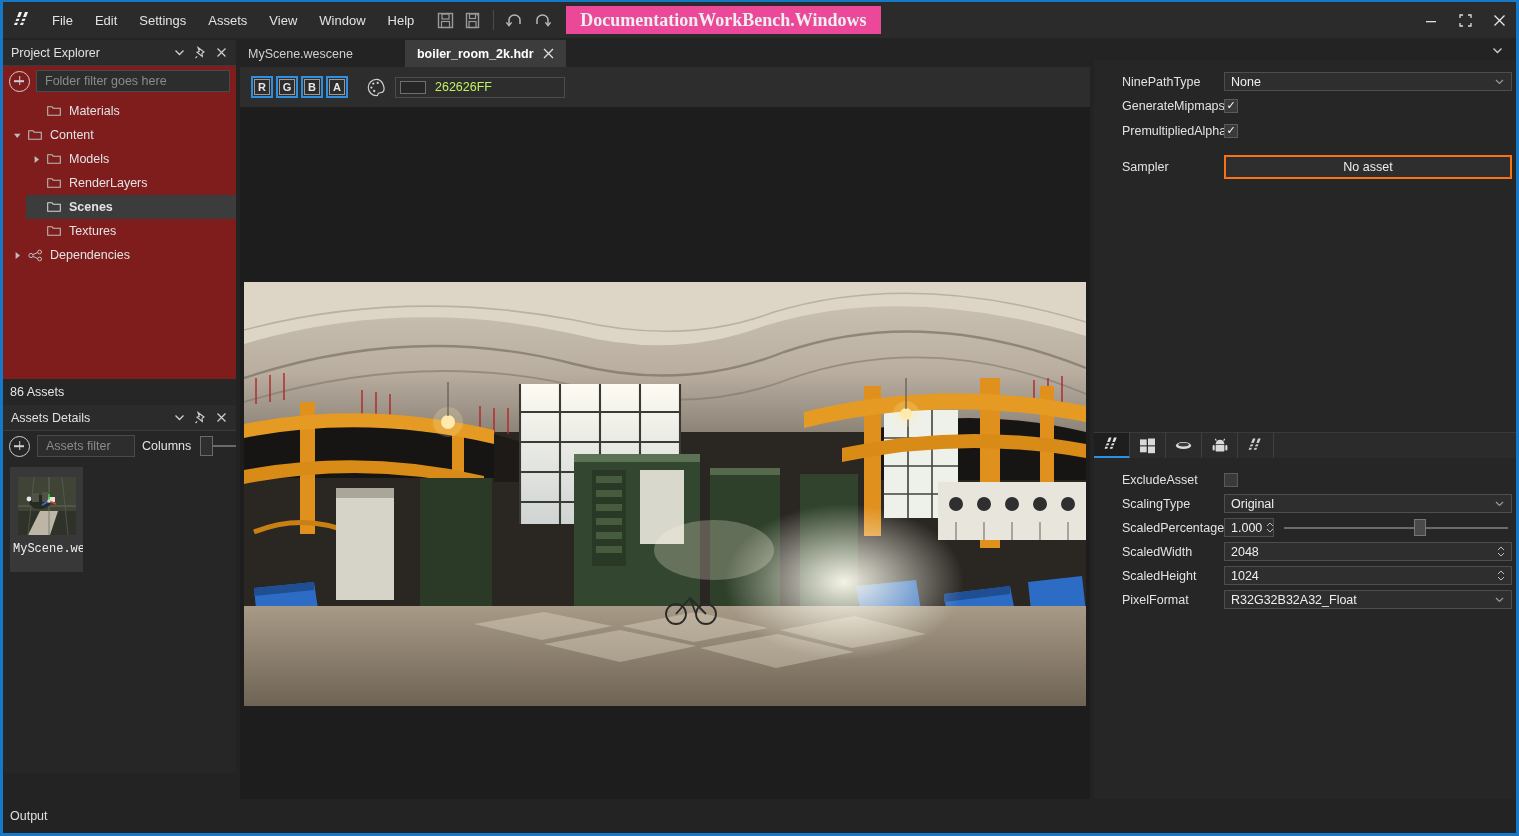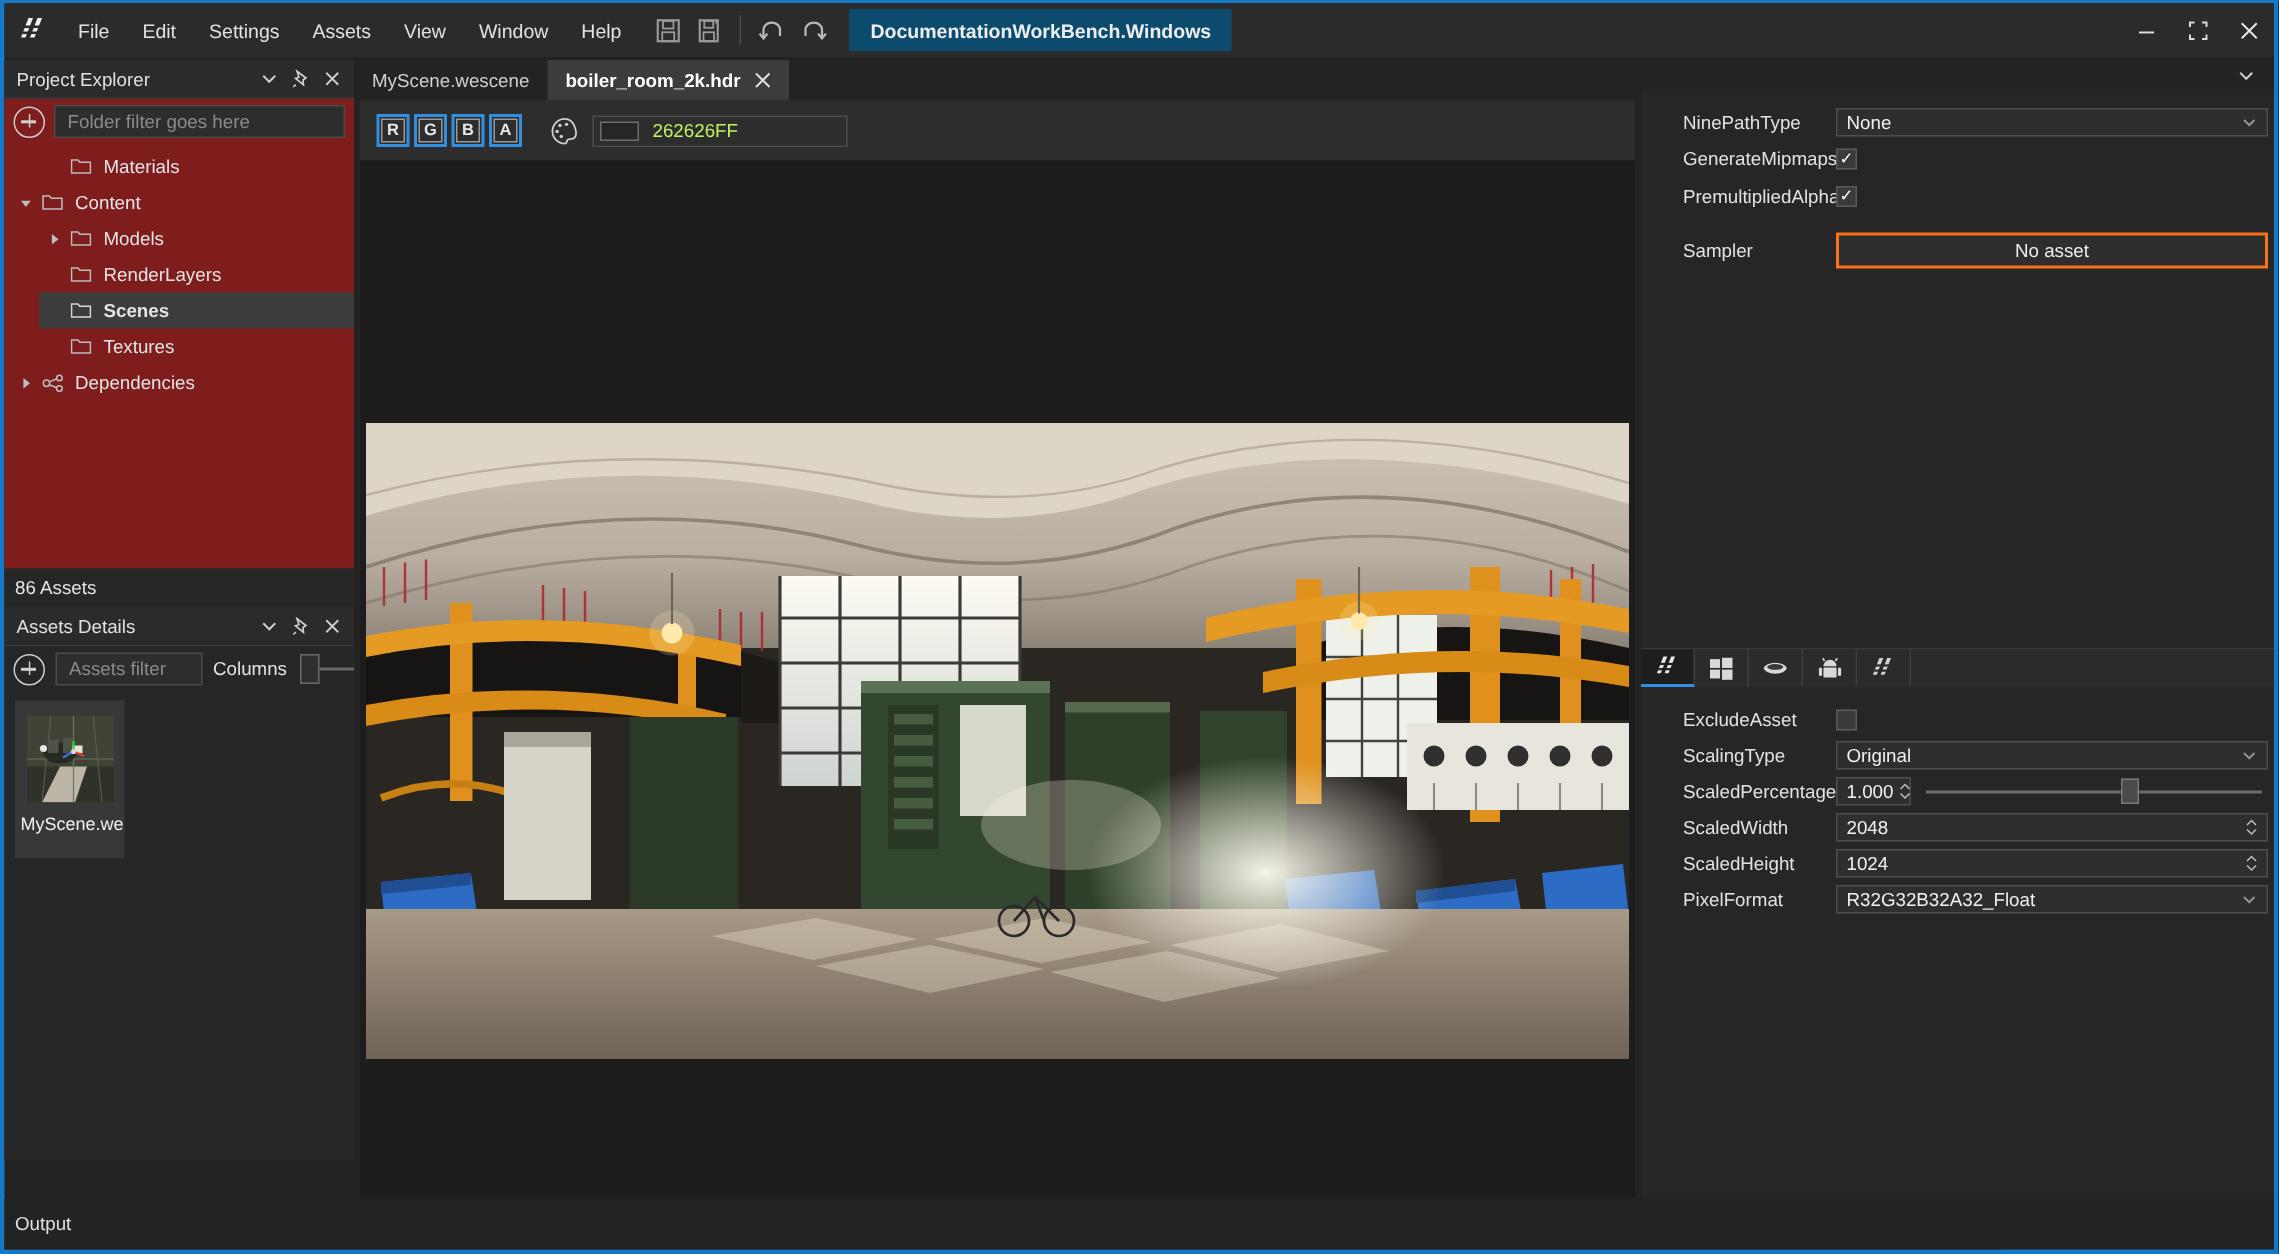--- a/index.html
+++ b/index.html
@@ -25,22 +25,22 @@
     background:#2b2b2b; display:flex; align-items:center;
   }
   .applogo { width:38px; height:36px; display:flex; align-items:center; justify-content:center; }
   .menuitem {
     height:36px; padding:0 11px; display:flex; align-items:center;
     color:#e2e2e2; font-size:13px; cursor:default;
   }
   .tbsep { width:1px; height:20px; background:#4a4a4a; margin:0 6px; }
   .tbicon { width:28px; height:28px; display:flex; align-items:center; justify-content:center; }
   .projbadge {
-    margin-left:10px; height:28px; background:#0c4a6e; color:#eee;
-    font-size:13px; display:flex; align-items:center; padding:0 14px; font-weight:600;
+    margin-left:10px; height:28px; background:#ec4899; color:#eee;
+    font-size:18px; display:flex; align-items:center; padding:0 14px; font-weight:600;font-family:Liberation Serif, serif;
   }
   .wincontrols { margin-left:auto; display:flex; }
   .winbtn { width:34px; height:36px; display:flex; align-items:center; justify-content:center; color:#ddd; }
 
   
   .panel-head {
     height:26px; display:flex; align-items:center;
     background:#2b2b2b; border-bottom:1px solid #3a3a3a;
     padding-left:8px; font-size:12.5px; color:#e0e0e0;
   }
@@ -86,38 +86,38 @@
   .coltrack { width:38px; height:2px; background:#6a6a6a; }
 
   .assetgrid { padding:6px 0 0 7px; display:flex; flex-wrap:wrap; gap:6px; }
   .asset-card {
     width:73px; height:105px; background:#383838;
     display:flex; flex-direction:column; align-items:center; padding-top:10px;
   }
   .asset-thumb { width:58px; height:58px; position:relative; overflow:hidden; background:#3a4033; }
   .asset-label {
     margin-top:7px; width:73px; text-align:center; font-size:12px; color:#f0f0f0;
-    overflow:hidden; white-space:nowrap; text-overflow:clip; padding-left:3px;
+    overflow:hidden; white-space:nowrap; text-overflow:clip; padding-left:3px;font-family:Liberation Mono, monospace;
   }
 
   .pathbar {
     position:absolute; left:3px; top:801px; width:233px; height:26px;
     background:#2f2f2f; display:flex; align-items:center; padding-left:7px;
     font-size:12.5px; color:#e6e6e6; white-space:nowrap; overflow:hidden;
   }
   .pathbar b { margin-right:4px; }
   .outputbar {
     position:absolute; left:3px; top:799px; width:1331px; height:34px;
     background:#232323; display:flex; align-items:center; padding-left:7px;
     font-size:12.5px; color:#e0e0e0;
   }
 
   
   .center { position:absolute; left:236px; top:40px; width:858px; height:759px; background:#232323; }
-  .tabbar { height:27px; display:flex; align-items:flex-end; background:#232323; }
+  .tabbar { height:27px; display:flex; align-items:flex-end; background:#232323;gap:40px; }
   .tab {
     height:27px; display:flex; align-items:center; padding:0 12px;
     font-size:12.5px; color:#cfcfcf;
   }
   .tab.active { background:#3c3c3c; color:#fff; font-weight:bold; }
   .tab .x { margin-left:9px; color:#ddd; font-size:13px; }
 
   .viewtoolbar {
     position:absolute; left:4px; top:27px; width:850px; height:40px;
     background:#2d2d2d; display:flex; align-items:center; padding-left:11px; gap:0;

